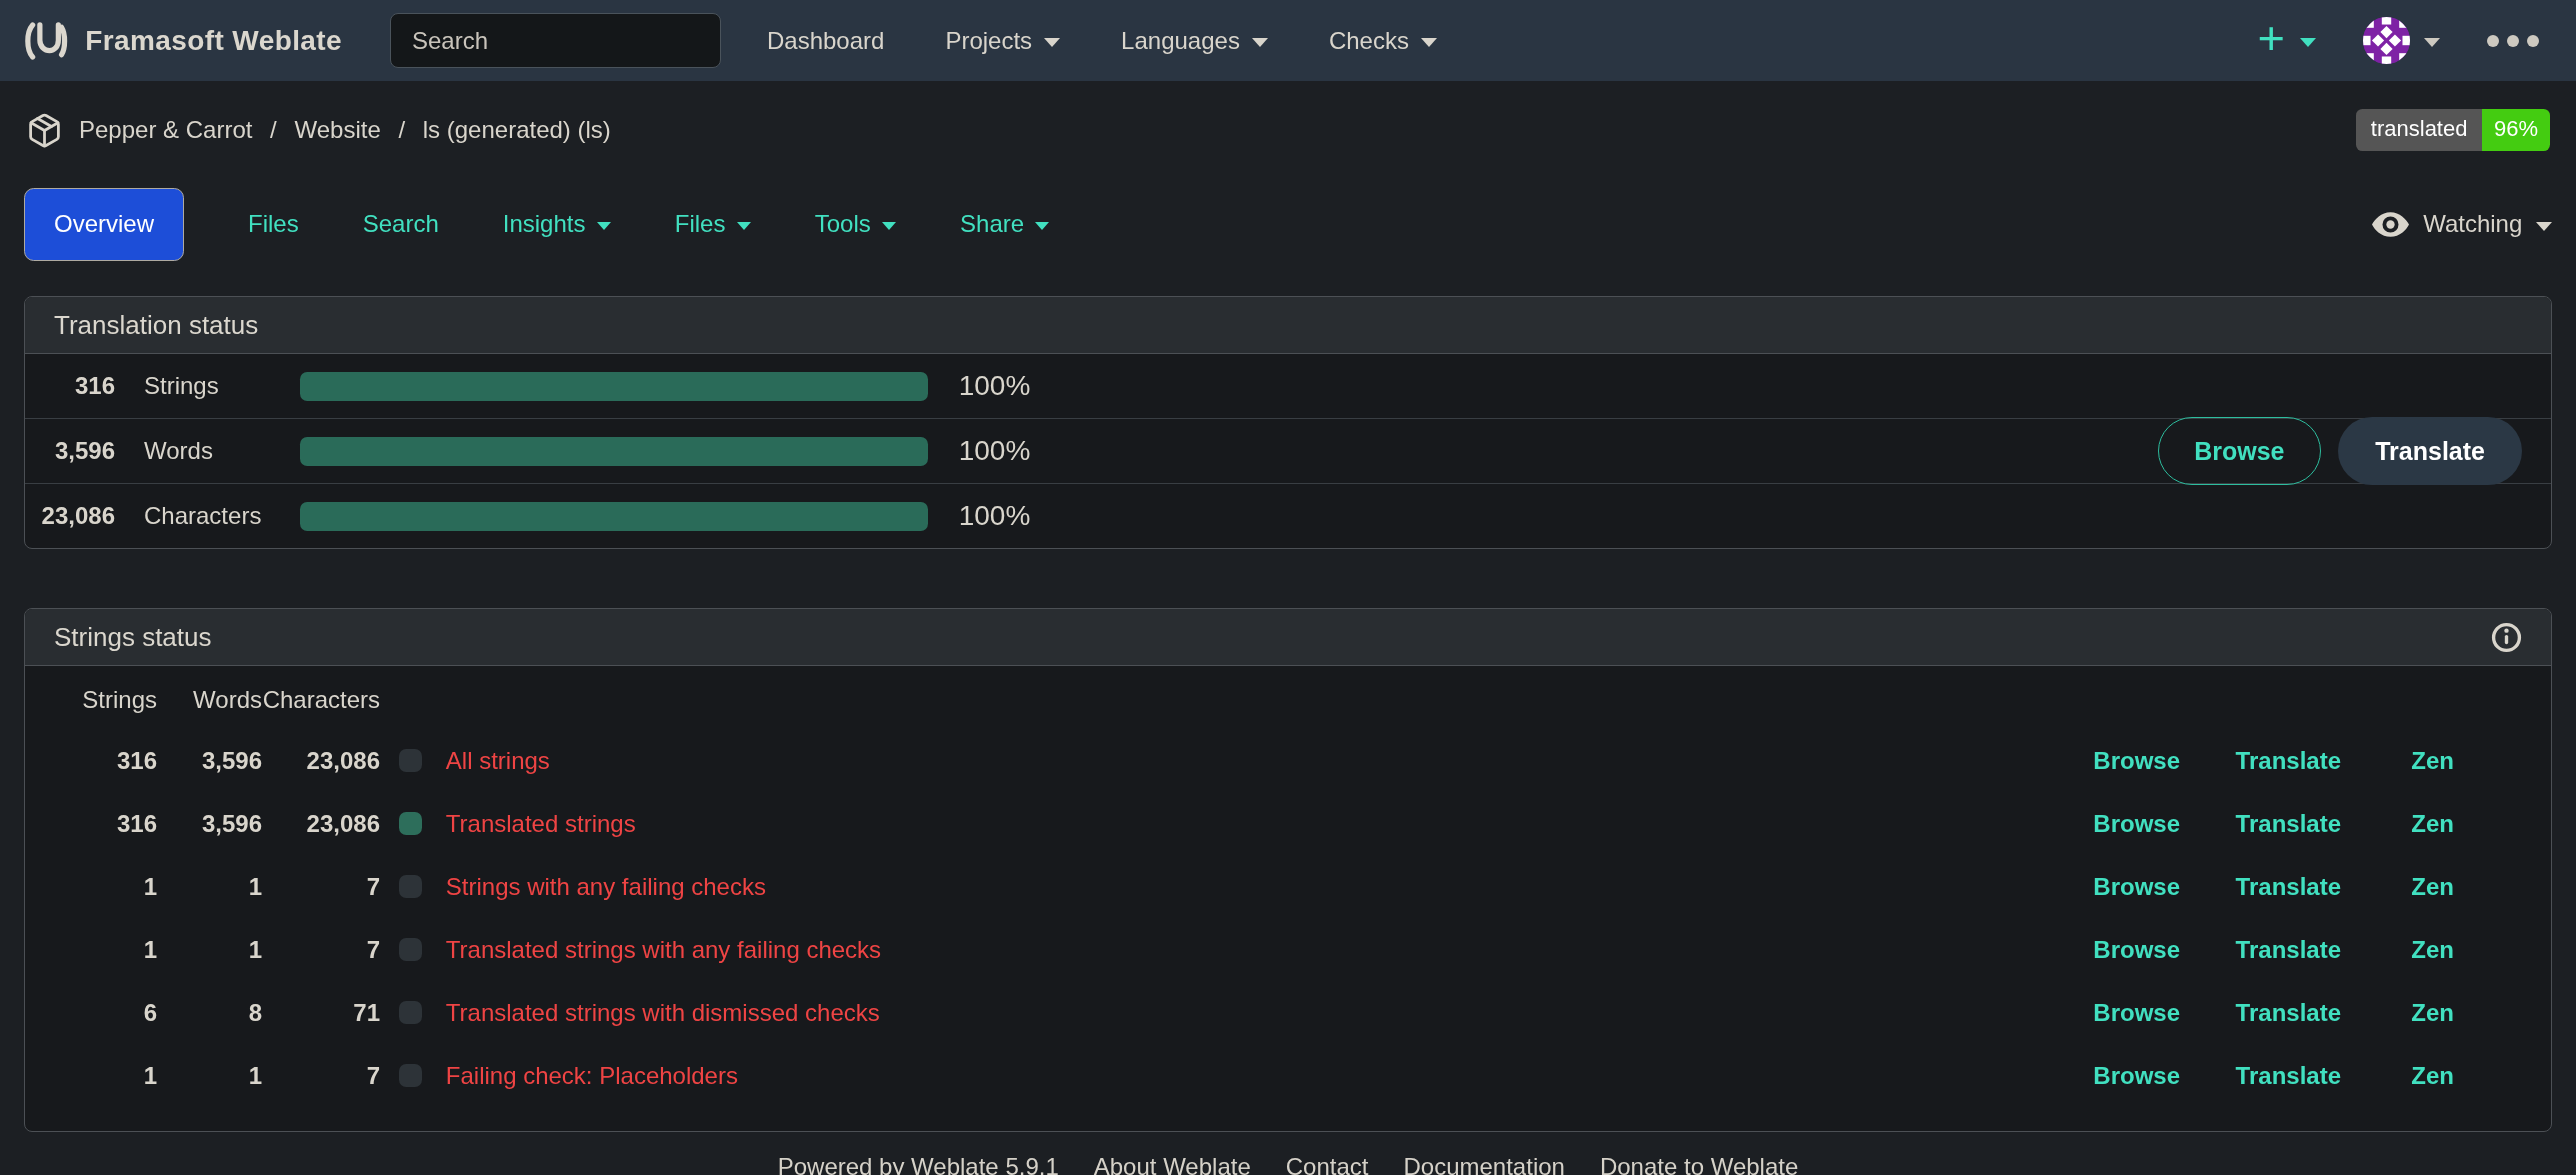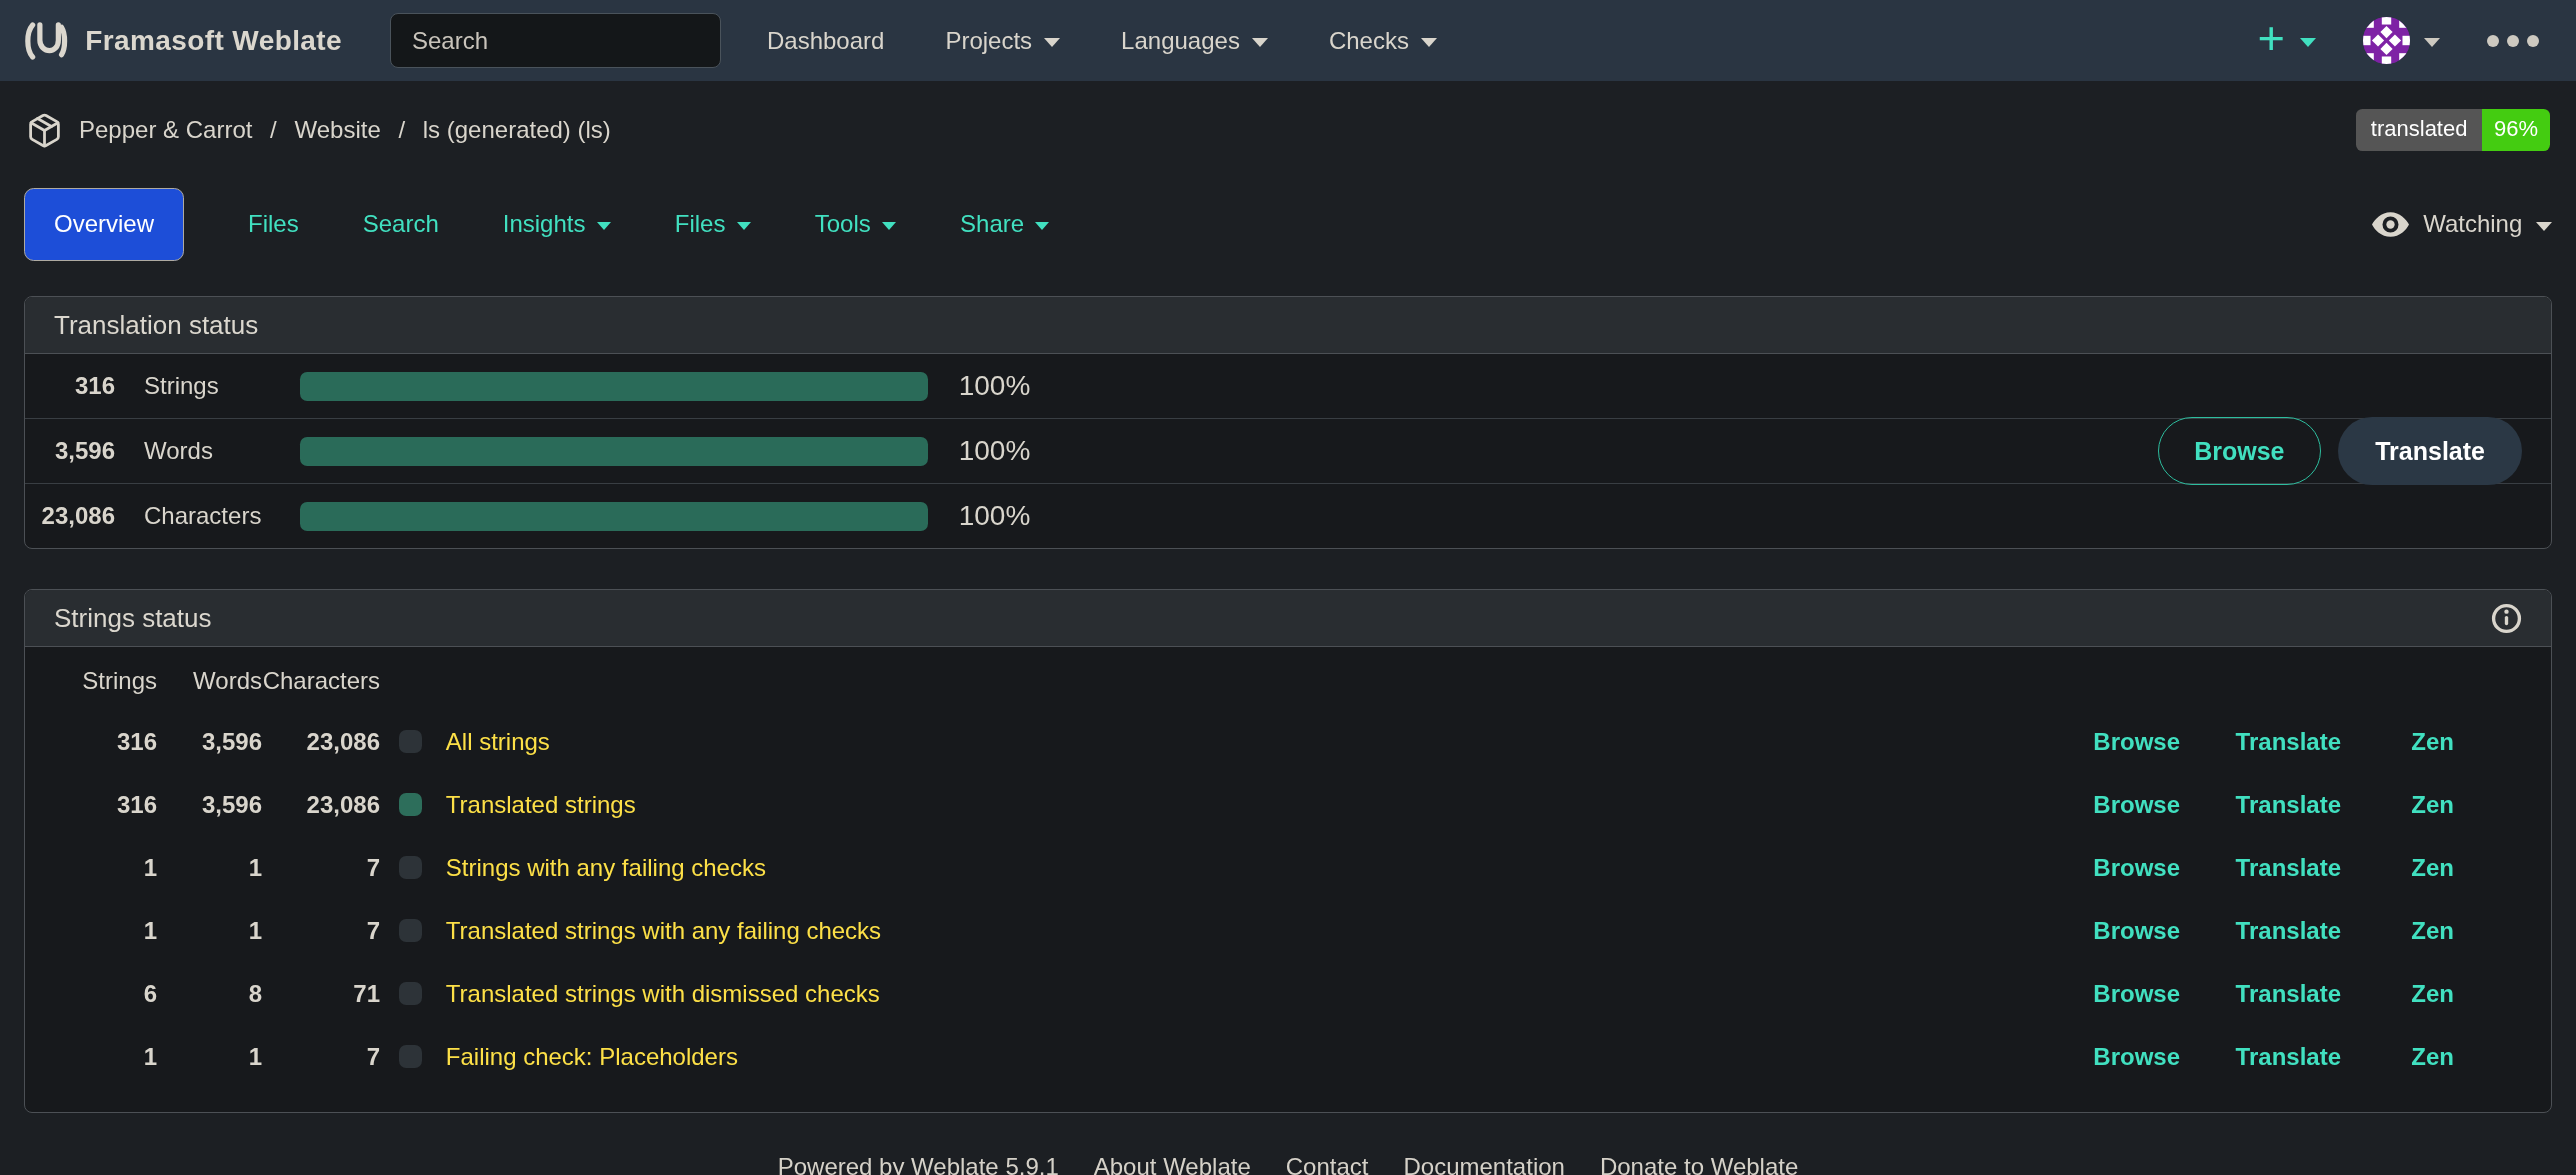--- a/index.html
+++ b/index.html
@@ -38,21 +38,21 @@
   .tabbar{height:74px;display:flex;align-items:center;padding:0 24px;margin-top:8px;}
   .tab-active{background:#1d4ed8;border:1.6px solid #aeaaa1;border-radius:9.7px;color:#fff;
     font-size:24px;padding:0 29px;height:71px;display:flex;align-items:center;}
   .tab-links{display:flex;align-items:center;gap:64px;margin-left:40px;}
   .tab-link{color:#41e0c0;font-size:24px;font-weight:500;display:flex;align-items:center;gap:11.3px;}
   .tab-link .caret{border-left-width:7.2px;border-right-width:7.2px;border-top-width:8.9px;}
   .watching{margin-left:auto;display:flex;align-items:center;gap:13.7px;font-size:24px;color:#d9d5cc;}
   
   .panel{margin:0 24px;border:0.8px solid #4c5055;border-radius:8px;background:#17191c;}
   .panel-translation{margin-top:35px;position:relative;}
-  .panel-strings{margin-top:40px;}
+  .panel-strings{margin-top:59px;}
   .panel-header{background:#292d31;border-bottom:0.8px solid #4c5055;border-radius:7.2px 7.2px 0 0;
     height:56px;display:flex;align-items:center;padding:0 29px;font-size:26px;color:#dbd7ce;}
   .ph-right{margin-left:auto;display:flex;align-items:center;}
   
   .t-body{position:relative;}
   .t-row{height:64px;display:flex;align-items:center;}
   .t-row + .t-row{border-top:0.8px solid #393e43;}
   .t-num{width:90px;text-align:right;font-weight:bold;font-size:24px;}
   .t-lbl{margin-left:29px;width:138px;font-size:24px;}
   .t-track{margin-left:17.7px;width:628px;height:29px;}
@@ -67,21 +67,21 @@
   
   .s-body{padding:14.5px 0 24px;}
   .s-colhead,.s-row{display:flex;align-items:center;padding-left:27px;}
   .s-colhead{height:39px;margin-bottom:9.7px;font-size:24px;color:#d9d5cc;}
   .s-row{height:63px;}
   .sc1{width:105px;text-align:right;}
   .sc2{width:105px;text-align:right;}
   .sc3{width:118px;text-align:right;}
   .s-num{font-weight:bold;font-size:24px;}
   .s-swatch{width:22.5px;height:22.5px;border-radius:7.2px;background:#2d3338;margin-left:19.3px;flex:none;}
-  .s-label{margin-left:24px;font-size:24px;color:#fde047;}
+  .s-label{margin-left:24px;font-size:24px;color:#ef4444;}
   .s-actions{margin-left:auto;display:flex;margin-right:97px;}
   .s-act{color:#41e0c0;font-weight:bold;font-size:24px;}
   .s-act-0{width:121px;text-align:right;}
   .s-act-1{width:161px;text-align:right;}
   .s-act-2{width:113px;text-align:right;}
   
   .footer{position:absolute;left:0;top:1153px;width:100%;display:flex;justify-content:center;
     gap:35px;font-size:24px;color:#d5d1c8;}
 </style>
 </head>

